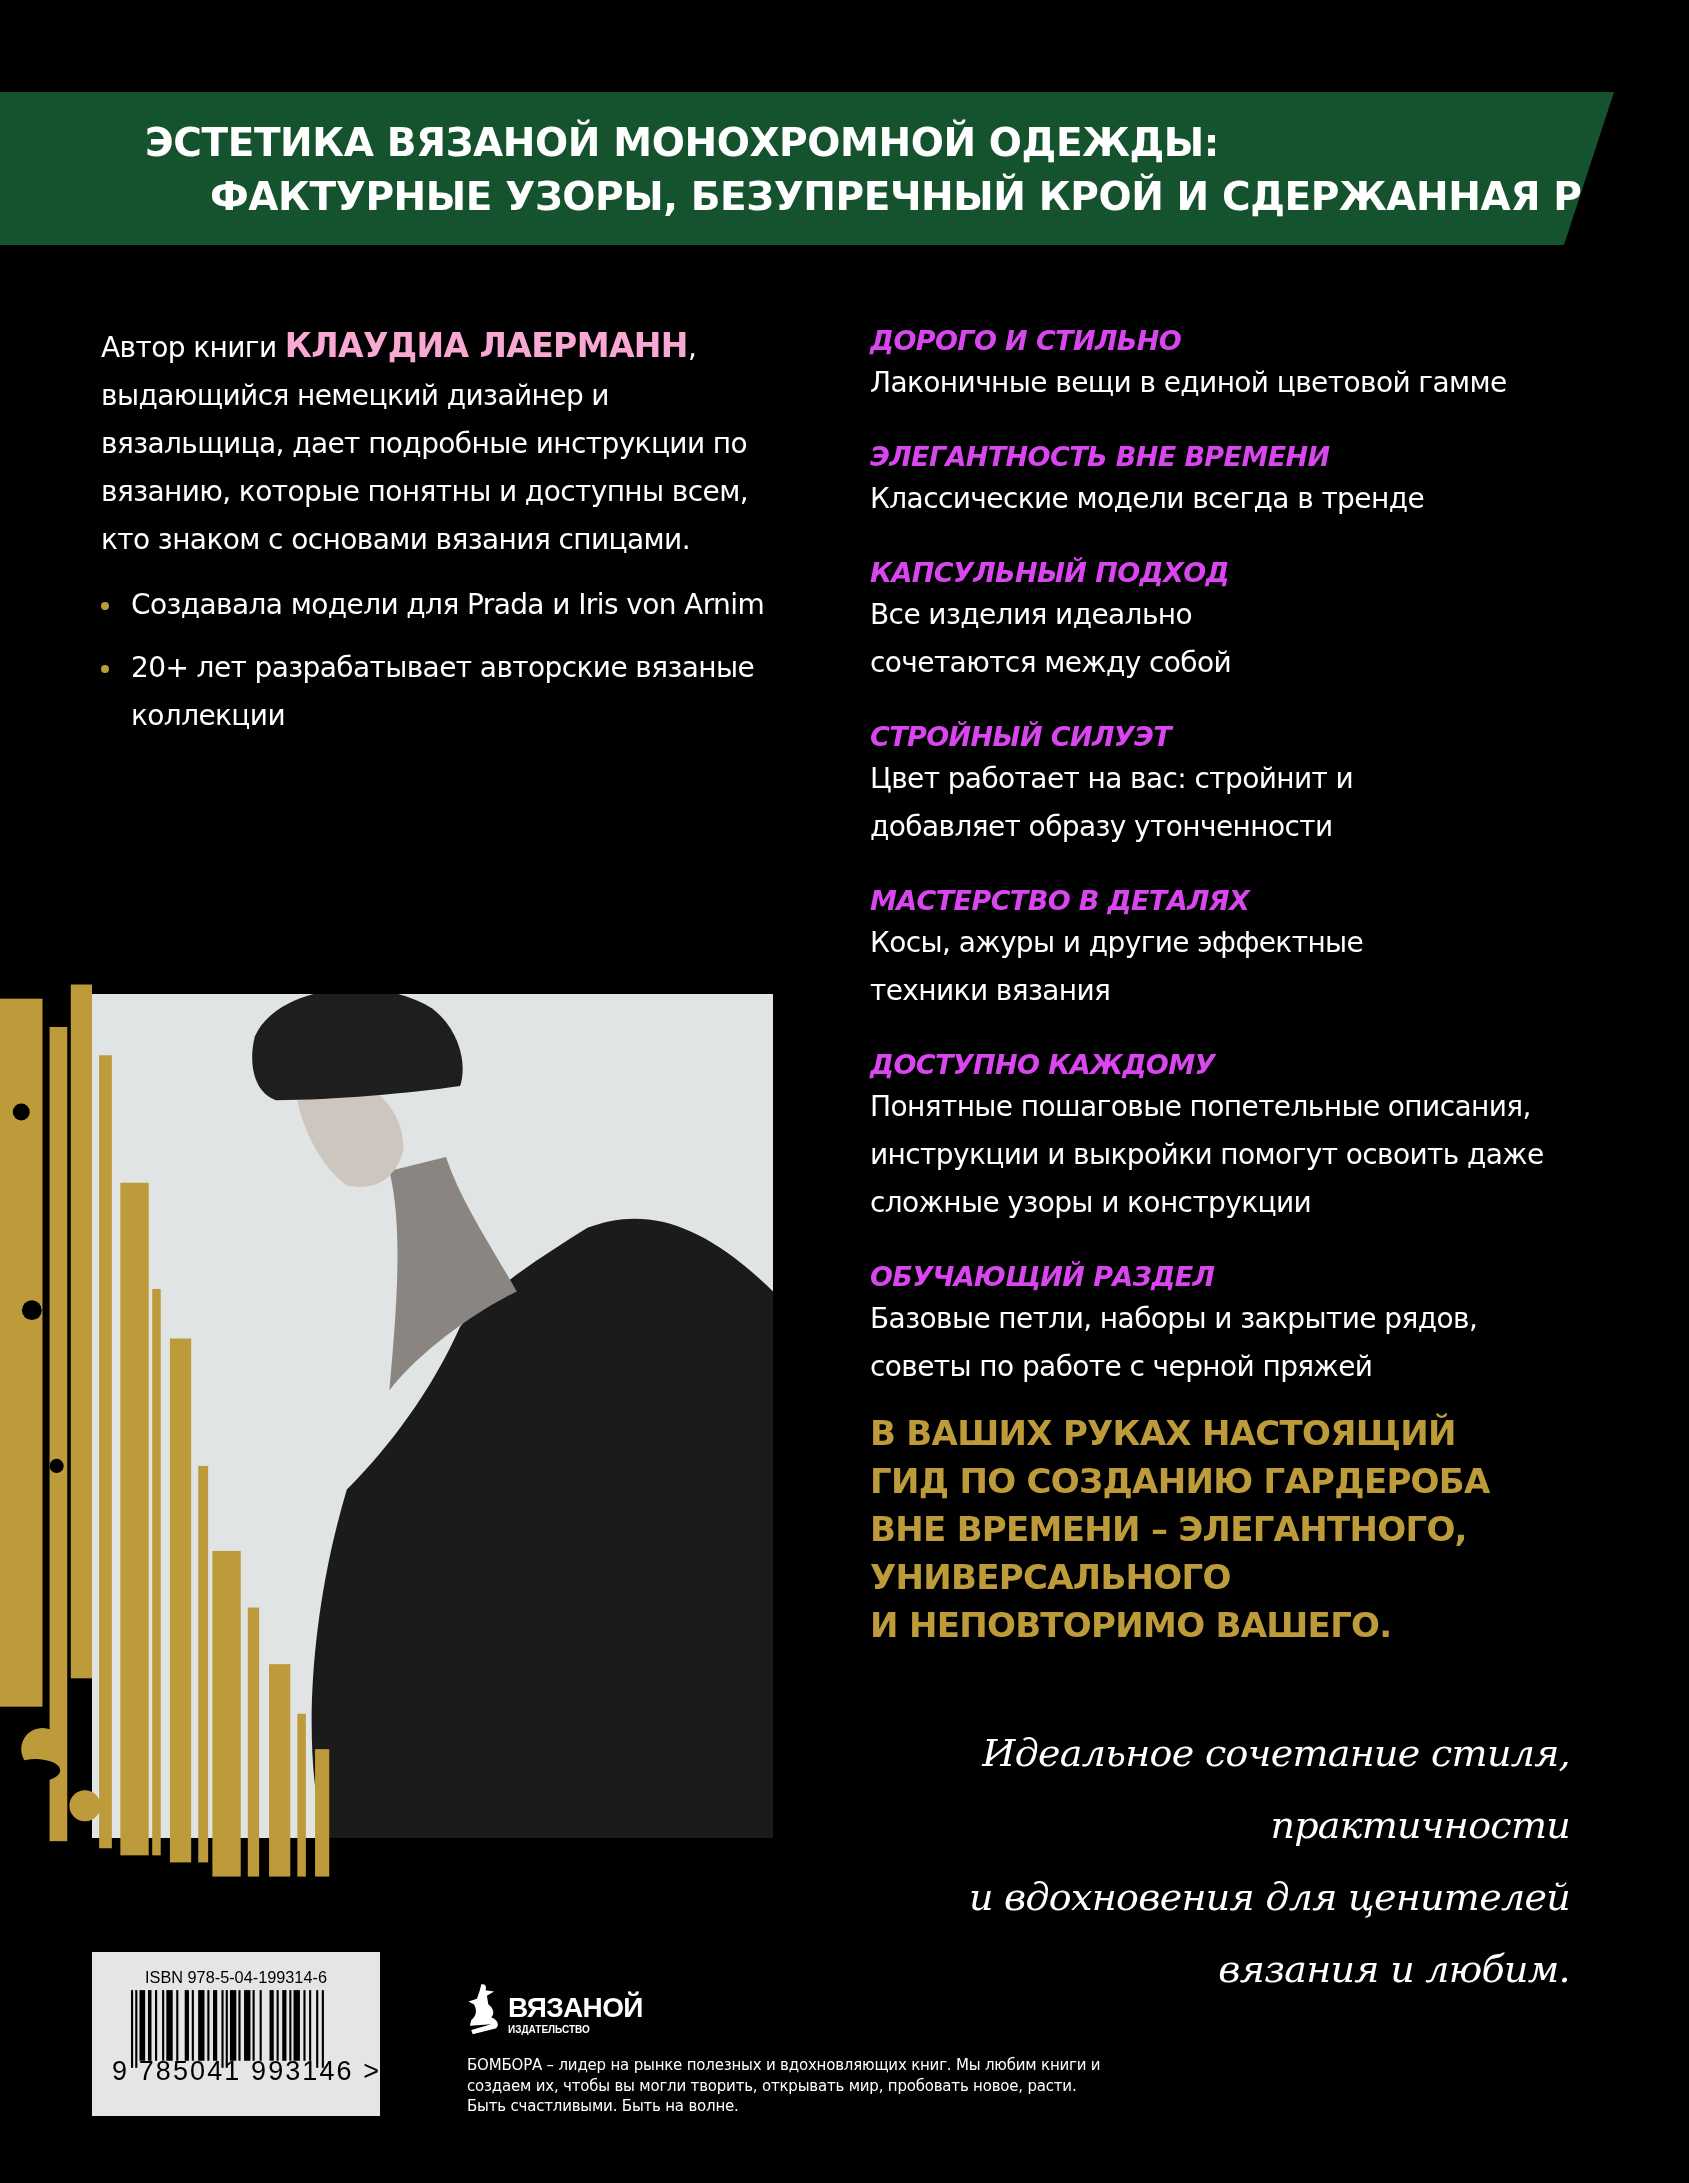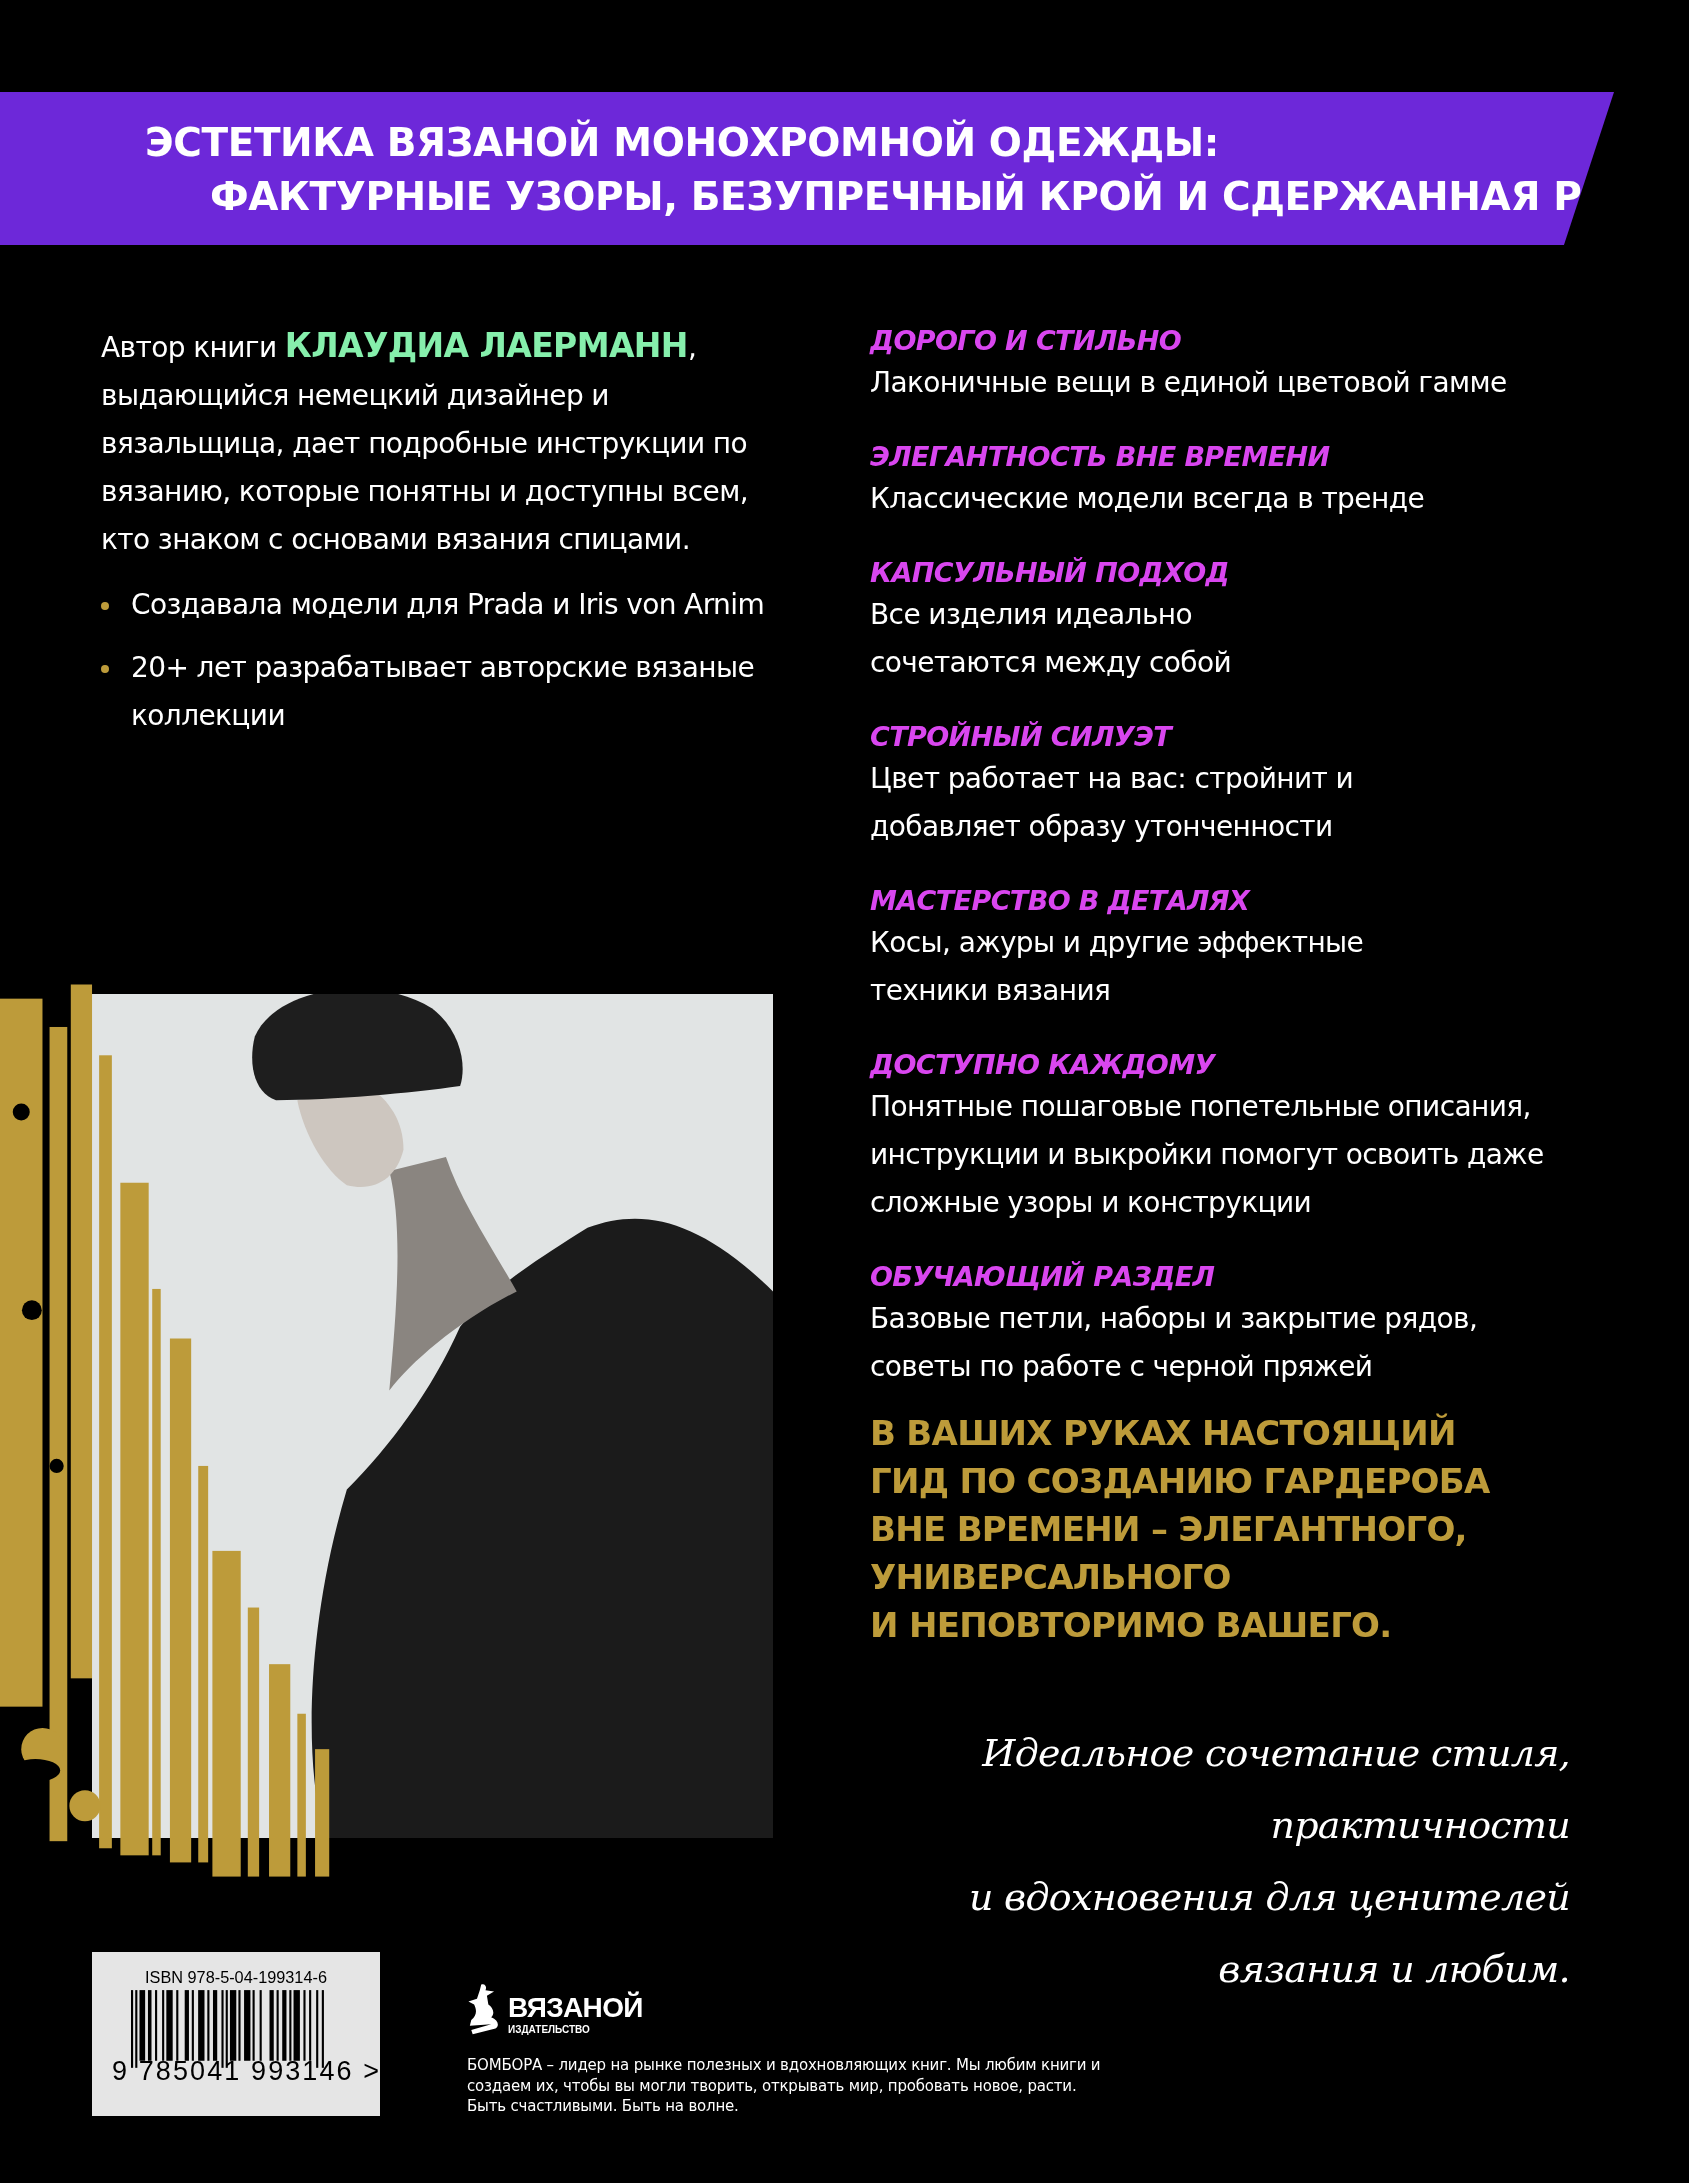--- a/index.html
+++ b/index.html
@@ -4,37 +4,37 @@
 <style>
   html, body { margin: 0; padding: 0; }
   body {
     width: 1690px; height: 2183px; background: #000000;
     position: relative; overflow: hidden;
     font-family: "DejaVu Sans", "Liberation Sans", sans-serif;
     color: #ffffff;
   }
   .banner {
     position: absolute; left: 0; top: 92px; width: 1614px; height: 153px;
-    background: #6d28d9;
+    background: #14532d;
     clip-path: polygon(0 0, 100% 0, 96.9% 100%, 0 100%);
   }
   .banner-line {
     position: absolute; color: #ffffff; font-weight: bold;
     font-size: 39px; letter-spacing: -0.4px; white-space: nowrap;
     font-family: "DejaVu Sans", sans-serif;
   }
   .banner-line.l1 { left: 145px; top: 28px; }
   .banner-line.l2 { left: 210px; top: 82px; }
 
   .intro {
     position: absolute; left: 101px; top: 322px; width: 680px;
     font-size: 28px; line-height: 48px; color: #ffffff;
     font-family: "DejaVu Sans", sans-serif; letter-spacing: -0.6px;
   }
-  .intro .author { color: #86efac; font-weight: bold; font-size: 33px; }
+  .intro .author { color: #f9a8d4; font-weight: bold; font-size: 33px; }
   .bullets { position: absolute; left: 101px; top: 581px; width: 680px; margin: 0; padding: 0; list-style: none; }
   .bullets li {
     position: relative; padding-left: 30px; margin-bottom: 15px;
     font-size: 28px; line-height: 48px; letter-spacing: -0.6px;
   }
   .bullets .dot {
     position: absolute; left: 0; top: 21px; width: 7.8px; height: 7.8px;
     border-radius: 50%; background: #BD9B3A;
   }
 

